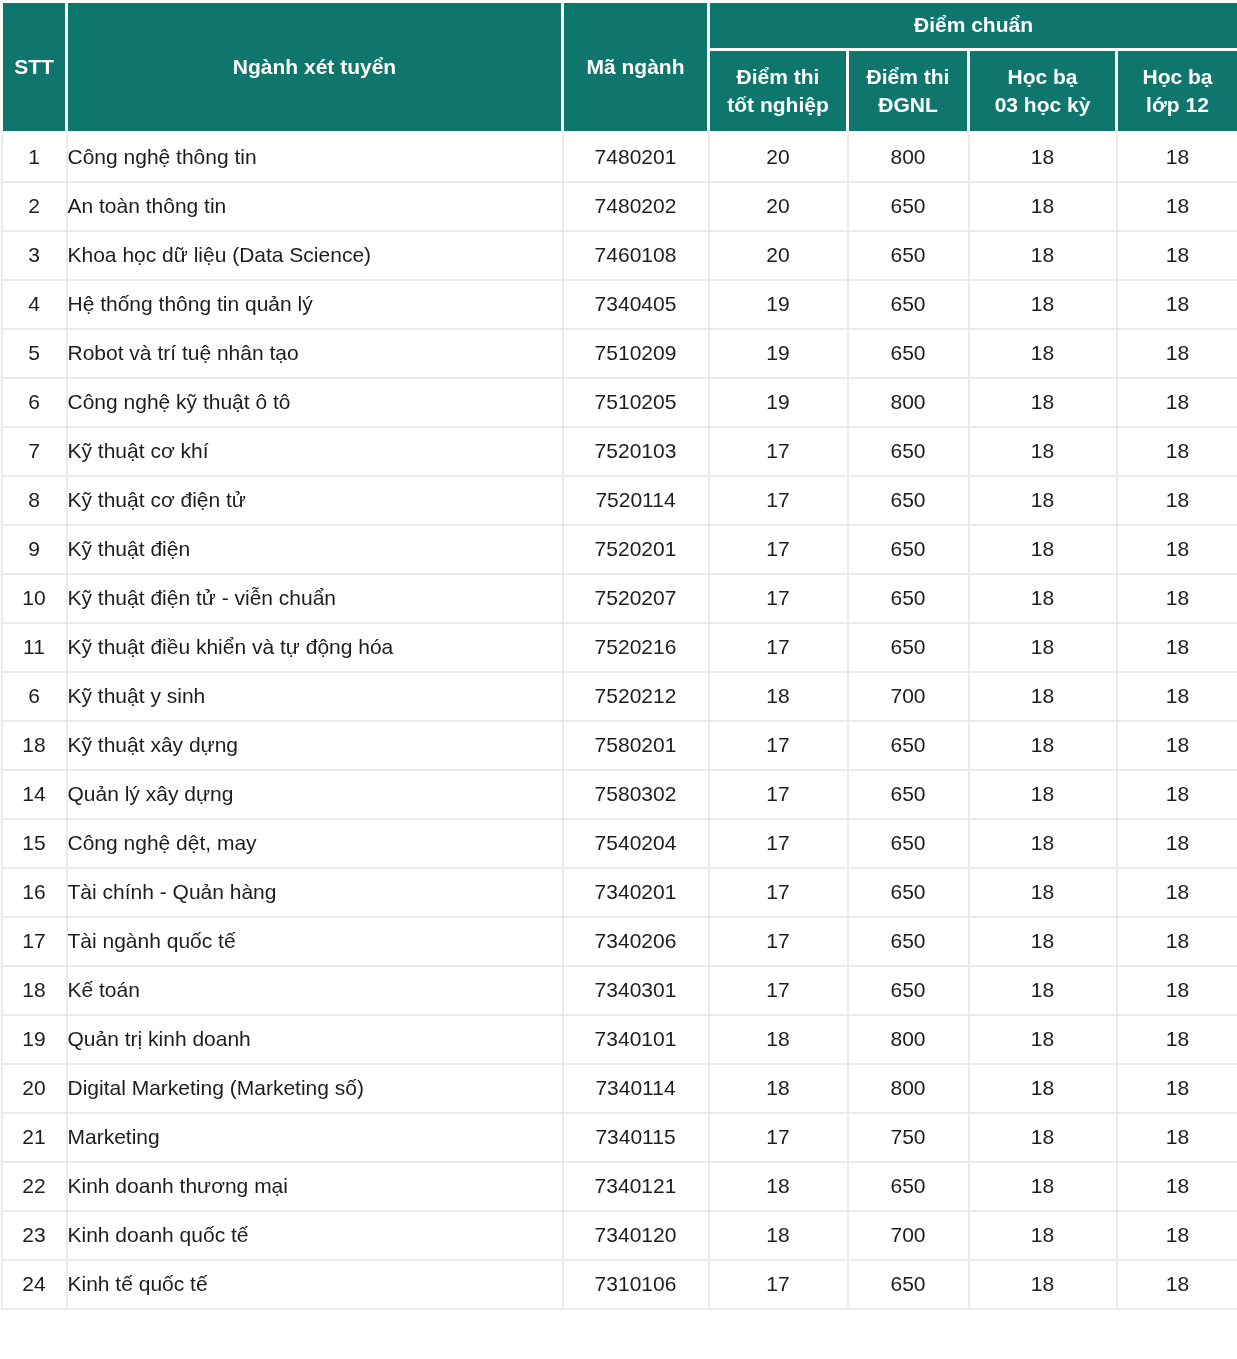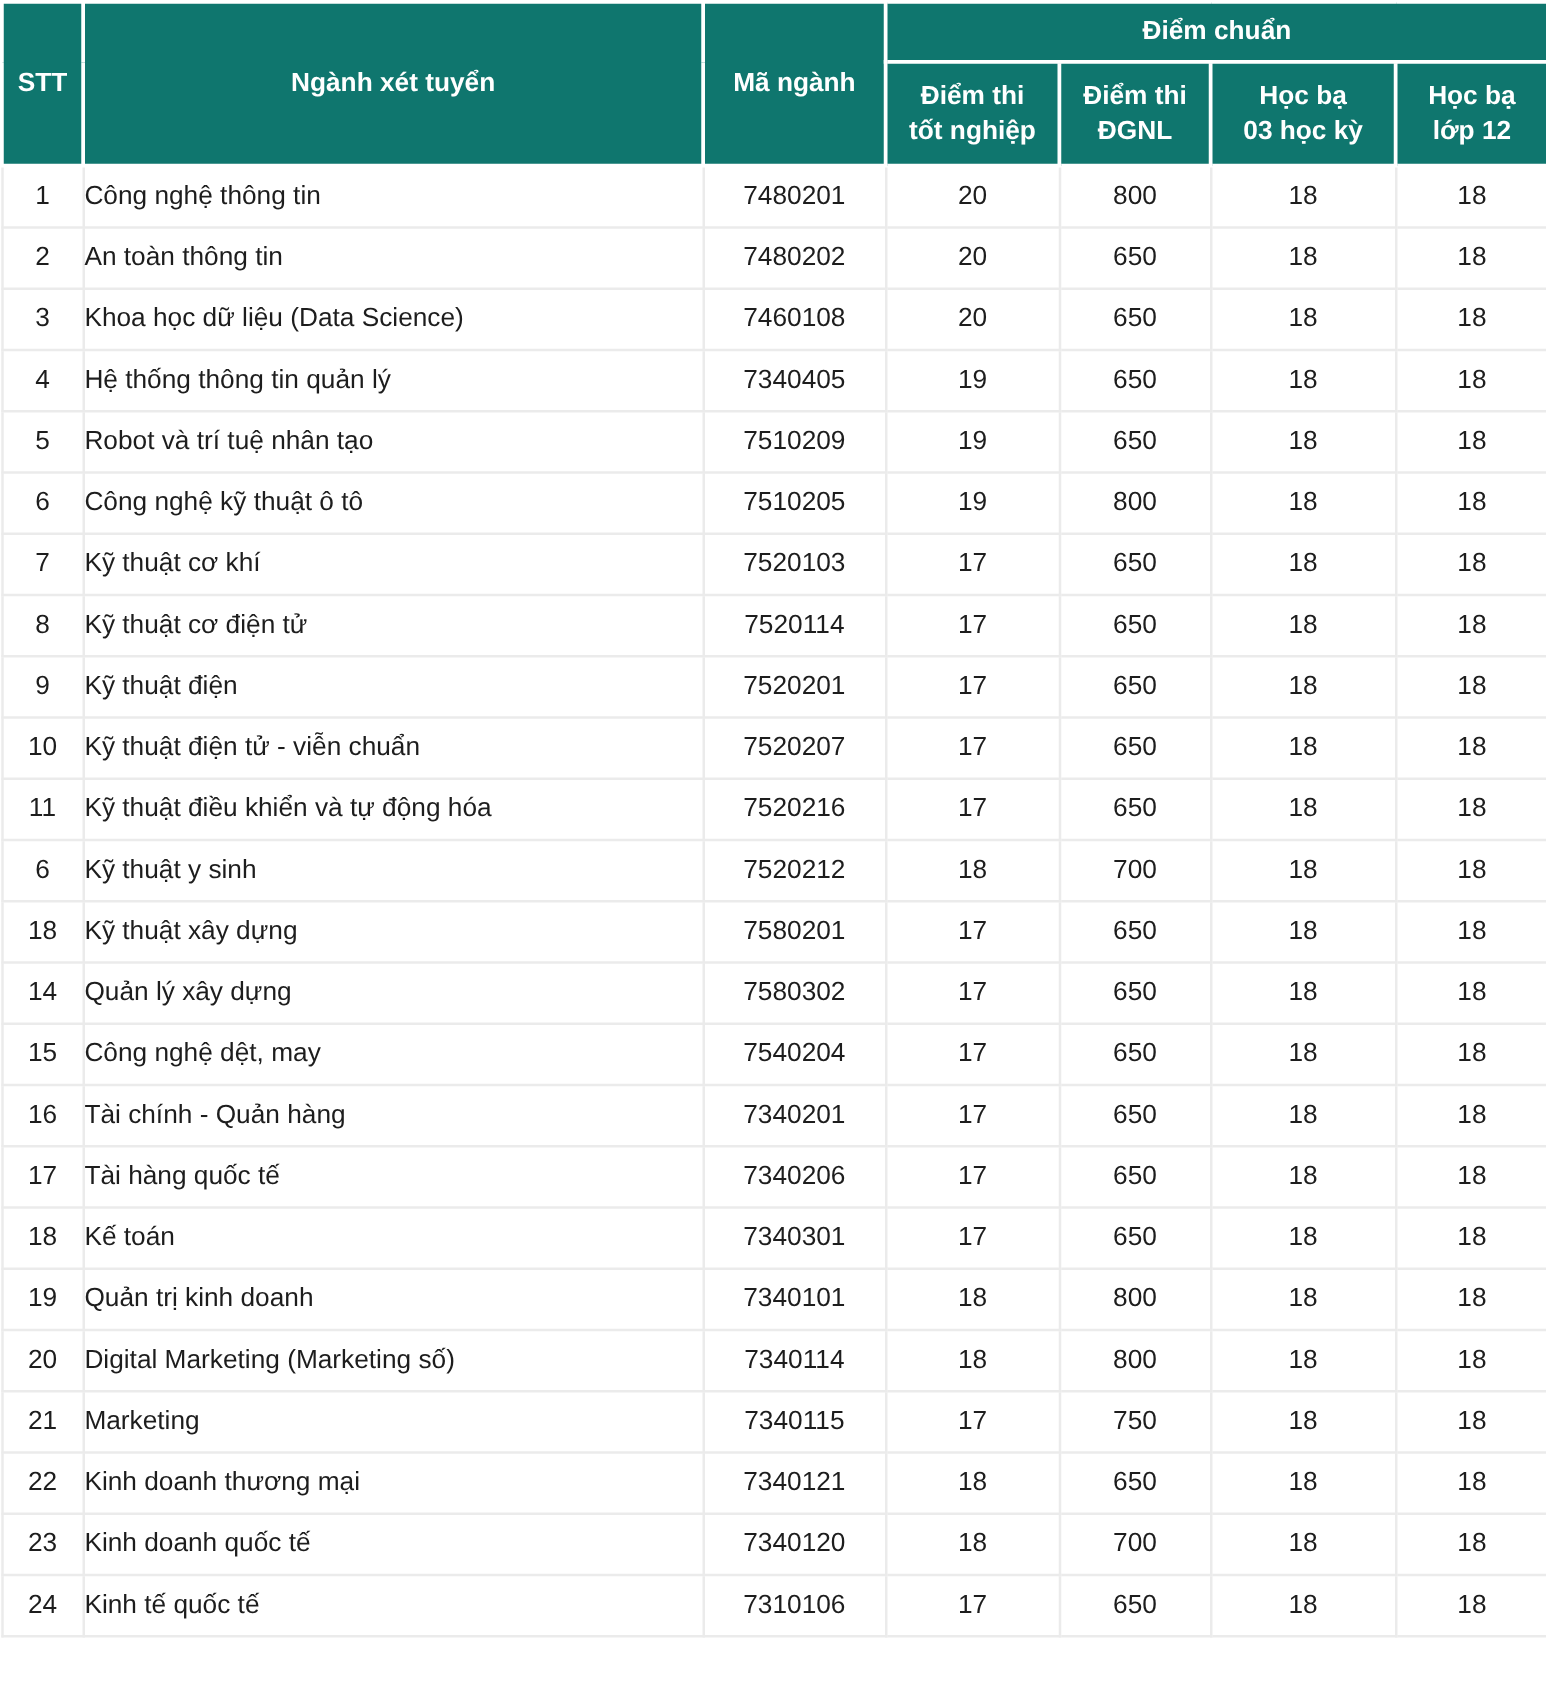--- a/index.html
+++ b/index.html
@@ -224,21 +224,21 @@
     <td>16</td>
     <td class="major-name">Tài chính - Quản hàng</td>
     <td>7340201</td>
     <td>17</td>
     <td>650</td>
     <td>18</td>
     <td>18</td>
   </tr>
         <tr>
     <td>17</td>
-    <td class="major-name">Tài hàng quốc tế</td>
+    <td class="major-name">Tài ngành quốc tế</td>
     <td>7340206</td>
     <td>17</td>
     <td>650</td>
     <td>18</td>
     <td>18</td>
   </tr>
         <tr>
     <td>18</td>
     <td class="major-name">Kế toán</td>
     <td>7340301</td>

